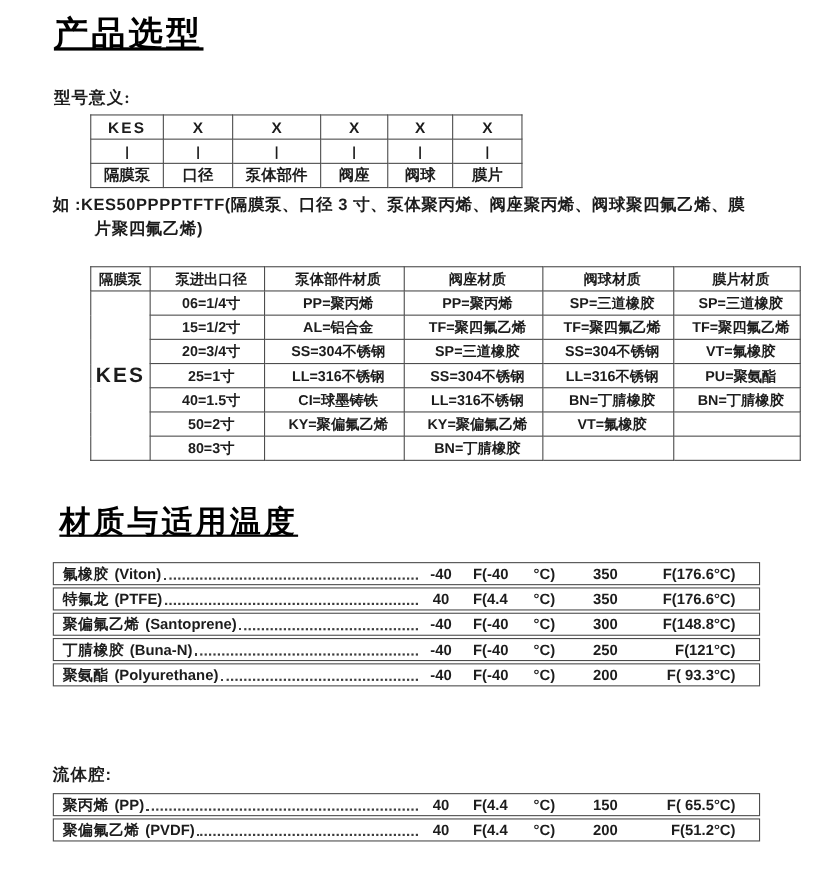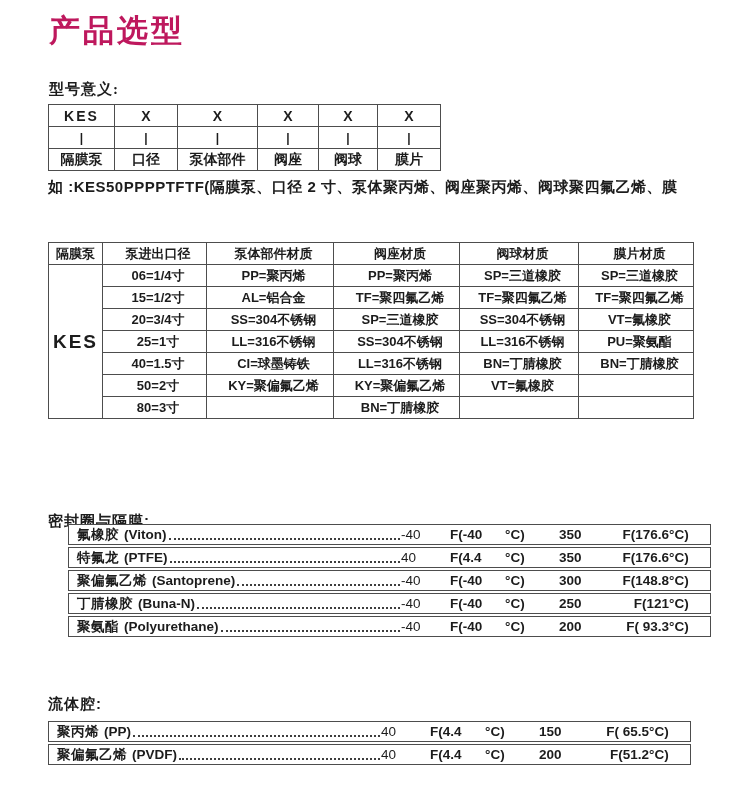--- a/index.html
+++ b/index.html
@@ -2,33 +2,33 @@
 <html><head>
 <meta charset="utf-8">
 <style>
   html,body { margin:0; padding:0; background:#ffffff; }
   #page {
     position:relative; width:750px; height:806px; background:#ffffff;
     font-family:"Liberation Sans","DejaVu Sans",sans-serif;
     color:#1c1c1c; overflow:hidden;
   }
   .sec-title {
-    position:absolute; color:#be185d; font-weight:bold; letter-spacing:3px;
+    position:absolute; color:#000000; font-weight:bold; letter-spacing:3px;text-decoration:underline;
   }
   #title1 { left:49px; top:10px; font-size:31px; }
   #title2 { left:54px; top:456px; font-size:28px; }
   .small-label {
     position:absolute; font-size:15px; font-weight:bold; letter-spacing:1px;
   }
   #model-label { left:49px; top:80px;font-family:Liberation Serif, serif; }
   #seal-label  { left:48px; top:512px; }
   #fluid-label { left:48px; top:695px; }
 
   
-  table { border-collapse:collapse; table-layout:fixed; }
+  table { border-collapse:collapse; table-layout:fixed;margin-left:34px; }
   #t1 {
     position:absolute; left:48px; top:104px;
   }
   #t1 td {
     border:1px solid #4d4d4d; height:21px; text-align:center;
     font-size:14px; font-weight:600; padding:0;
   }
   #t1 .kes1 { letter-spacing:2px; }
   #t1 .bar { font-size:12px; font-weight:bold; }
 
@@ -37,34 +37,34 @@
   #t2 td, #t2 th {
     border:1px solid #4d4d4d; height:21px; font-size:13px; font-weight:600;
     text-align:center; padding:0 0 0 7px; white-space:nowrap; overflow:hidden;
   }
   #t2 th { font-weight:600; }
   #t2 .c-center { text-align:center; padding:0; }
   #t2 .kes2 { font-size:19px; letter-spacing:2px; font-weight:600; text-align:center; padding:0; }
 
   
   .temp-table { position:absolute; left:48px; width:643px; }
-  #seal-table  { top:524px;margin-left:20px; }
+  #seal-table  { top:511px; }
   #fluid-table { top:721px; }
   .trow {
     display:flex; align-items:center; box-sizing:border-box;
     border:1px solid #4d4d4d; height:21px; margin-bottom:2px;
     padding:0 8px; font-size:13.5px; background:#fff; white-space:nowrap;
   }
   .trow .cn { font-weight:bold; letter-spacing:0.5px; }
   .trow .en { margin-left:5px; font-weight:600; }
   .leader {
     flex:1; border-bottom:2px dotted #3d3d3d; align-self:flex-end;
     margin:0 1px 4px 2px; height:9px; min-width:10px;
   }
-  .trow .c1 { width:40px; text-align:left; font-weight:400; }
+  .trow .c1 { width:40px; text-align:center; font-weight:700; }
   .trow .c2 { width:55px; margin-left:9px; font-weight:600; }
   .trow .c3 { width:54px; font-weight:600; }
   .trow .c4 { width:46px; font-weight:600; }
   .trow .c5 { width:64px; font-weight:600;text-align:right; }
   .trow .c6 { width:33px; font-weight:600; }
 
   
   #example {
     position:absolute; left:48px; top:176px; width:680px;
     font-size:15px; font-weight:600; line-height:22px; letter-spacing:0.5px;
@@ -111,21 +111,22 @@
       <td>口径</td>
       <td>泵体部件</td>
       <td>阀座</td>
       <td>阀球</td>
       <td>膜片</td>
     </tr>
   </tbody>
     </table>
 
   <div id="example">
-    <div class="line1">如 :KES50PPPPTFTF(隔膜泵、口径 2 寸、泵体聚丙烯、阀座聚丙烯、阀球聚四氟乙烯、膜</div>
+    <div class="line1">如 :KES50PPPPTFTF(隔膜泵、口径 3 寸、泵体聚丙烯、阀座聚丙烯、阀球聚四氟乙烯、膜</div>
+    <div class="line2">片聚四氟乙烯)</div>
   </div>
 
   <table id="t2">
     <colgroup>
       <col style="width:54px">
         <col style="width:104px">
         <col style="width:127px">
       <col style="width:126px">
         <col style="width:119px">
         <col style="width:115px">
@@ -185,20 +186,21 @@
     <tr>
       <td>80=3寸</td>
       <td></td>
       <td>BN=丁腈橡胶</td>
       <td></td>
       <td></td>
     </tr>
   </tbody>
     </table>
 
+  <div id="title2" class="sec-title">材质与适用温度</div>
 
   <div id="seal-label" class="small-label">密封圈与隔膜:</div>
 
   <div id="seal-table" class="temp-table">
     <div class="trow">
       <span class="cn">氟橡胶</span>
       <span class="en">(Viton)</span>
       <span class="leader"></span>
       <span class="c1">-40</span>
       <span class="c2">F(-40</span>

